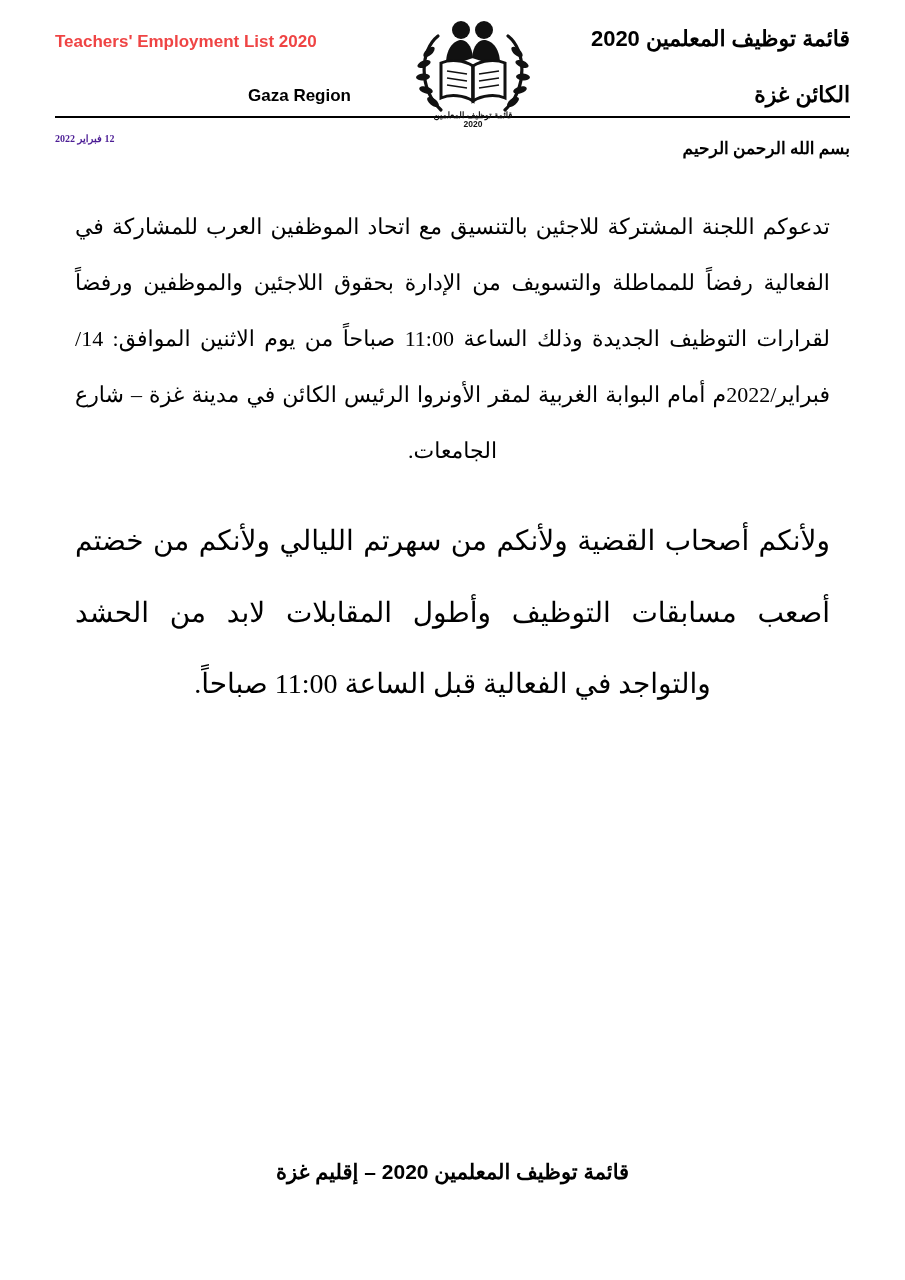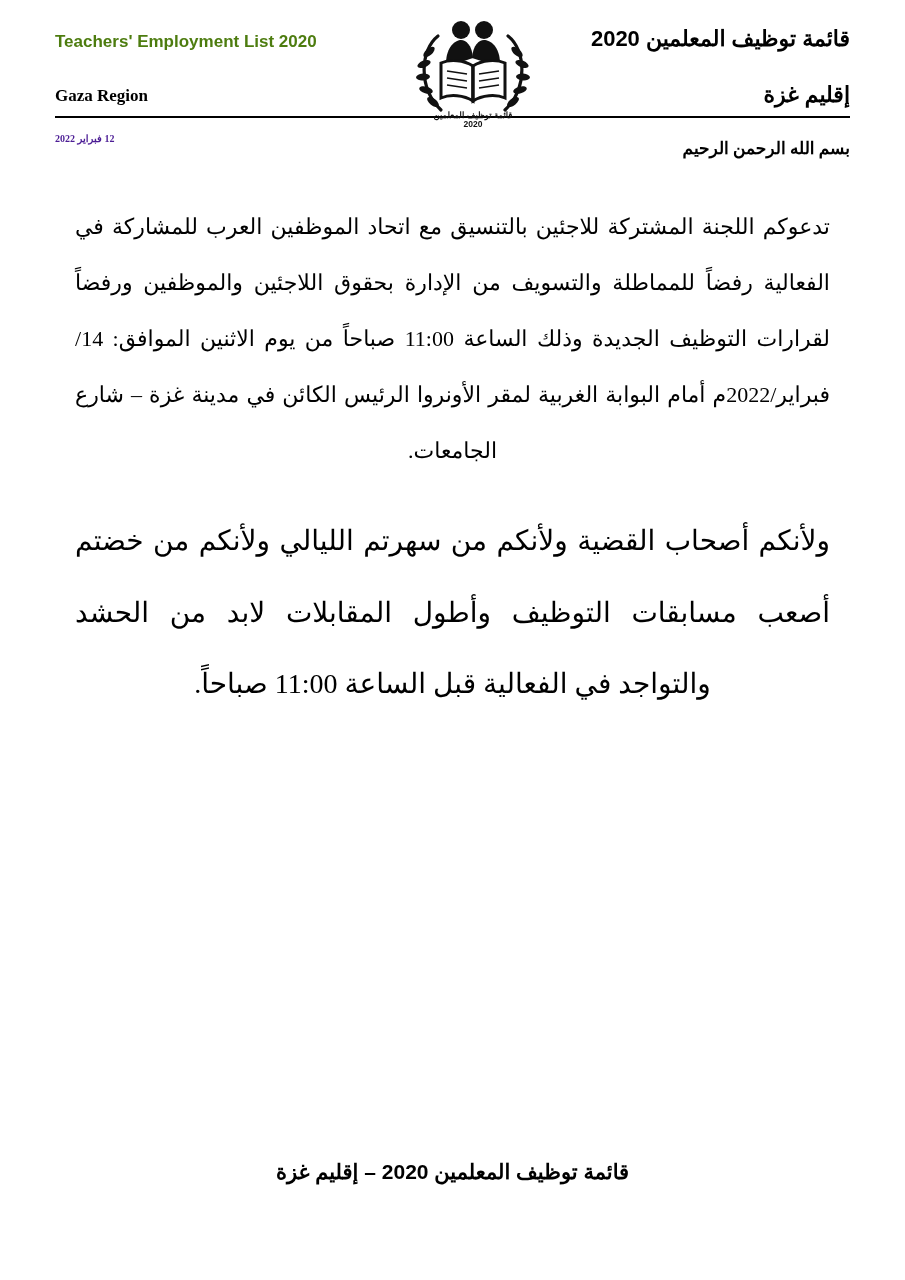--- a/index.html
+++ b/index.html
@@ -60,29 +60,29 @@
   .header-left {
     text-align: left;
     width: 330px;
     padding-top: 14px;
     direction: ltr;
   }
   .header-left .line1 {
     font-family: "Liberation Sans", sans-serif;
     font-weight: bold;
     font-size: 17px;
-    color: #4d7c0f;
+    color: #ef4444;
   }
   .header-left .line2 {
-    font-family: Liberation Serif, serif;
+    font-family: Liberation Sans, sans-serif;
     font-weight: bold;
     font-size: 17px;
     color: #000;
     margin-top: 34px;
-    text-align: left;
+    text-align: right;
     padding-right: 34px;
   }
 
   .logo {
     width: 130px;
     height: 118px;
     position: relative;
     flex: 0 0 auto;
     margin-top: -4px;
   }
@@ -169,21 +169,21 @@
 </style>
 </head>
 <body>
 
 <div class="page">
 
   <div class="header">
 
     <div class="header-right">
       <div class="line1">قائمة توظيف المعلمين 2020</div>
-      <div class="line2">إقليم غزة</div>
+      <div class="line2">الكائن غزة</div>
     </div>
 
     <div class="logo">
       <svg viewBox="0 0 130 118" xmlns="http://www.w3.org/2000/svg">
 
         <path d="M30 22 C12 36, 10 74, 33 96" stroke="#111" stroke-width="3.2" fill="none" stroke-linecap="round"></path>
         <path d="M100 22 C118 36, 120 74, 97 96" stroke="#111" stroke-width="3.2" fill="none" stroke-linecap="round"></path>
 
         <g fill="#111">
           <ellipse cx="21" cy="38" rx="7" ry="3.4" transform="rotate(-42 21 38)"></ellipse>

